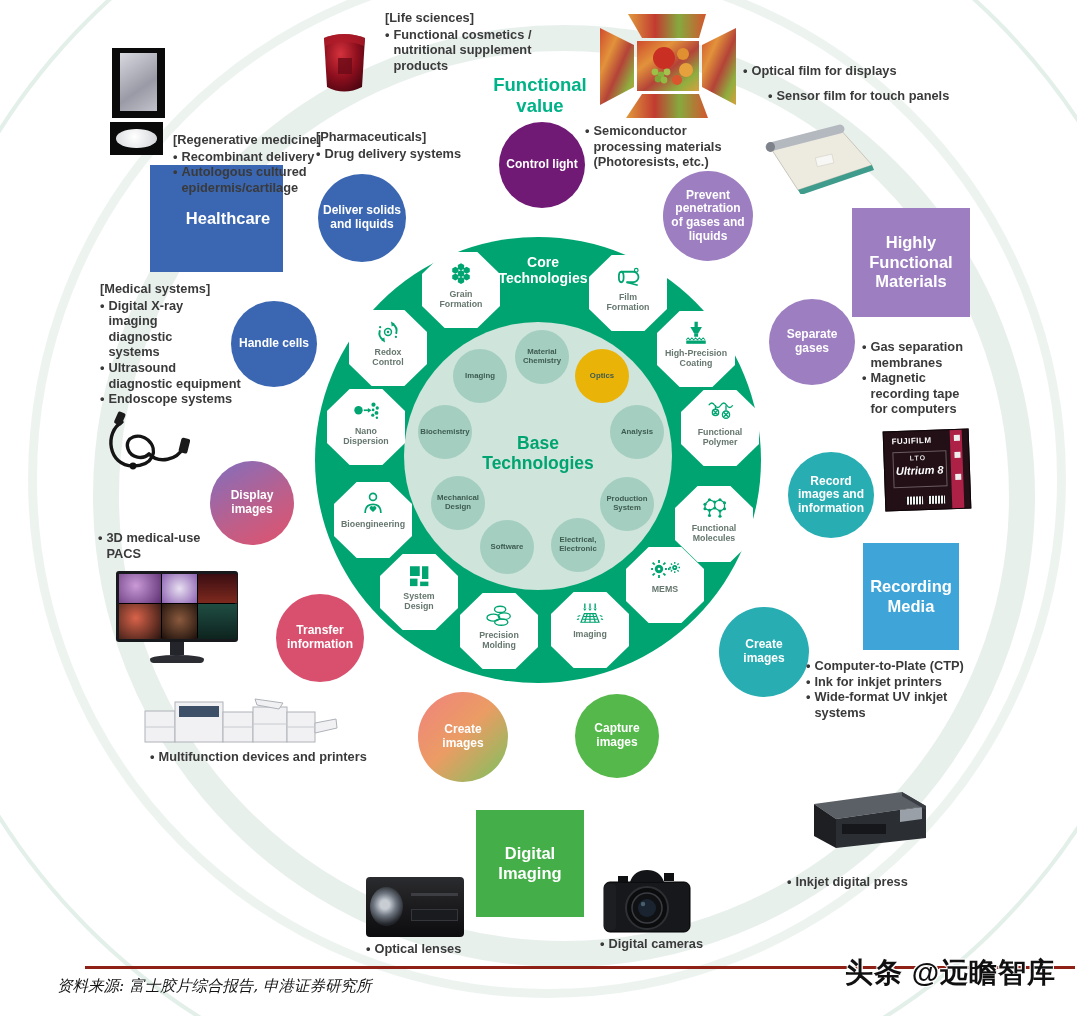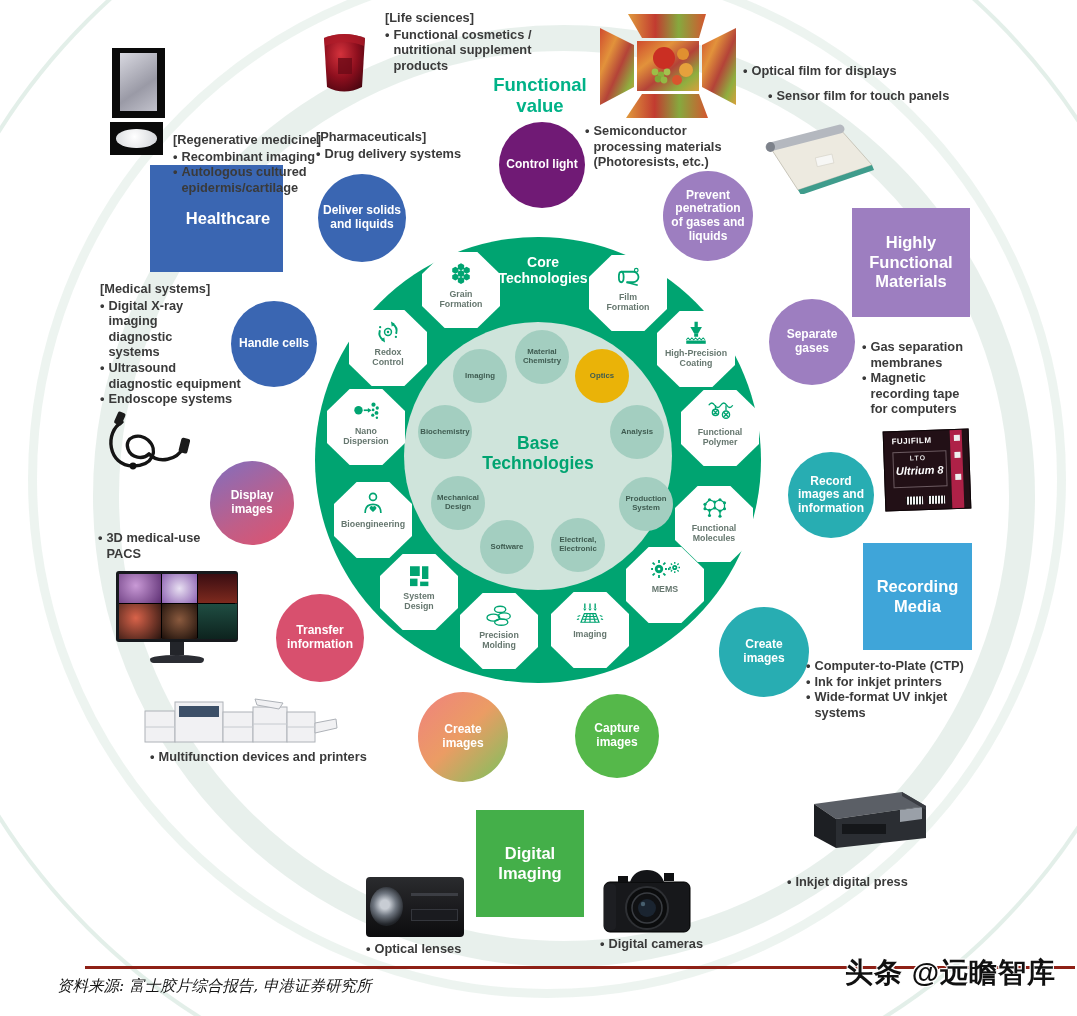--- a/index.html
+++ b/index.html
@@ -81,21 +81,21 @@
     <div class="fv" style="left: 719px; top: 607px; width: 90px; height: 90px; background: rgb(40, 173, 178);"><span>Create
 images</span></div>
     <div class="fv" style="left: 418px; top: 692px; width: 90px; height: 90px; background: linear-gradient(135deg, rgb(238, 138, 118) 15%, rgb(235, 156, 100) 48%, rgb(147, 186, 95) 88%);"><span>Create
 images</span></div>
     <div class="fv" style="left: 575px; top: 694px; width: 84px; height: 84px; background: rgb(85, 184, 74);"><span>Capture
 images</span></div>
     <div class="seg" style="left: 150px; top: 165px; width: 110px; height: 107px; background: rgb(58, 102, 178); padding-left: 23px;"><span>Healthcare</span></div>
     <div class="seg" style="left: 852px; top: 208px; width: 118px; height: 109px; background: rgb(157, 126, 192);"><span>Highly
 Functional
 Materials</span></div>
-    <div class="seg" style="left: 863px; top: 543px; width: 109px; height: 107px; background: rgb(63, 165, 217);"><span>Recording
+    <div class="seg" style="left: 863px; top: 543px; width: 96px; height: 107px; background: rgb(63, 165, 217);"><span>Recording
 Media</span></div>
     <div class="seg" style="left: 476px; top: 810px; width: 108px; height: 107px; background: rgb(68, 175, 73);"><span>Digital
 Imaging</span></div>
     <div class="oct" style="left: 422px; top: 252px;">
       <div class="oct-icon"><svg viewBox="0 0 40 40" width="100%" height="100%">
           <path d="M20 5.7l4.2 2.4v4.8l-4.2 2.4-4.2-2.4v-4.8z" fill="#00a471"></path>
           <path d="M27.5 10.2l4.2 2.4v4.8l-4.2 2.4-4.2-2.4v-4.8z" fill="#00a471"></path>
           <path d="M27.5 19.2l4.2 2.4v4.8l-4.2 2.4-4.2-2.4v-4.8z" fill="#00a471"></path>
           <path d="M20 23.7l4.2 2.4v4.8l-4.2 2.4-4.2-2.4v-4.8z" fill="#00a471"></path>
           <path d="M12.5 19.2l4.2 2.4v4.8l-4.2 2.4-4.2-2.4v-4.8z" fill="#00a471"></path>
@@ -265,30 +265,30 @@
       <div class="oct-label">Imaging</div>
     </div>
     <div class="bc" style="left: 515px; top: 330px; background: rgb(163, 206, 192);"><span>Material
 Chemistry</span></div>
     <div class="bc" style="left: 453px; top: 349px; background: rgb(163, 206, 192);"><span>Imaging</span></div>
     <div class="bc" style="left: 575px; top: 349px; background: #eab308;"><span>Optics</span></div>
     <div class="bc" style="left: 418px; top: 405px; background: rgb(163, 206, 192);"><span>Biochemistry</span></div>
     <div class="bc" style="left: 610px; top: 405px; background: rgb(163, 206, 192);"><span>Analysis</span></div>
     <div class="bc" style="left: 431px; top: 476px; background: rgb(163, 206, 192);"><span>Mechanical
 Design</span></div>
-    <div class="bc" style="left: 600px; top: 477px; background: rgb(163, 206, 192); margin-left: 19px;"><span>Production
+    <div class="bc" style="left: 600px; top: 477px; background: rgb(163, 206, 192);"><span>Production
 System</span></div>
     <div class="bc" style="left: 480px; top: 520px; background: rgb(163, 206, 192);"><span>Software</span></div>
     <div class="bc" style="left: 551px; top: 518px; background: rgb(163, 206, 192);"><span>Electrical,
 Electronic</span></div>
     <div class="ann" style="left: 173px; top: 84px; margin-top: 48px;">
       <div class="ann-h">[Regenerative medicine]</div>
       <div class="ann-item">
         <span class="ann-dot">•</span>
-        <span style="white-space: pre-line;">Recombinant imaging</span>
+        <span style="white-space: pre-line;">Recombinant delivery</span>
       </div>
       <div class="ann-item">
         <span class="ann-dot">•</span>
         <span style="white-space: pre-line;">Autologous cultured
 epidermis/cartilage</span>
       </div>
     </div>
     <div class="ann" style="left: 385px; top: 10px;">
       <div class="ann-h">[Life sciences]</div>
       <div class="ann-item">

